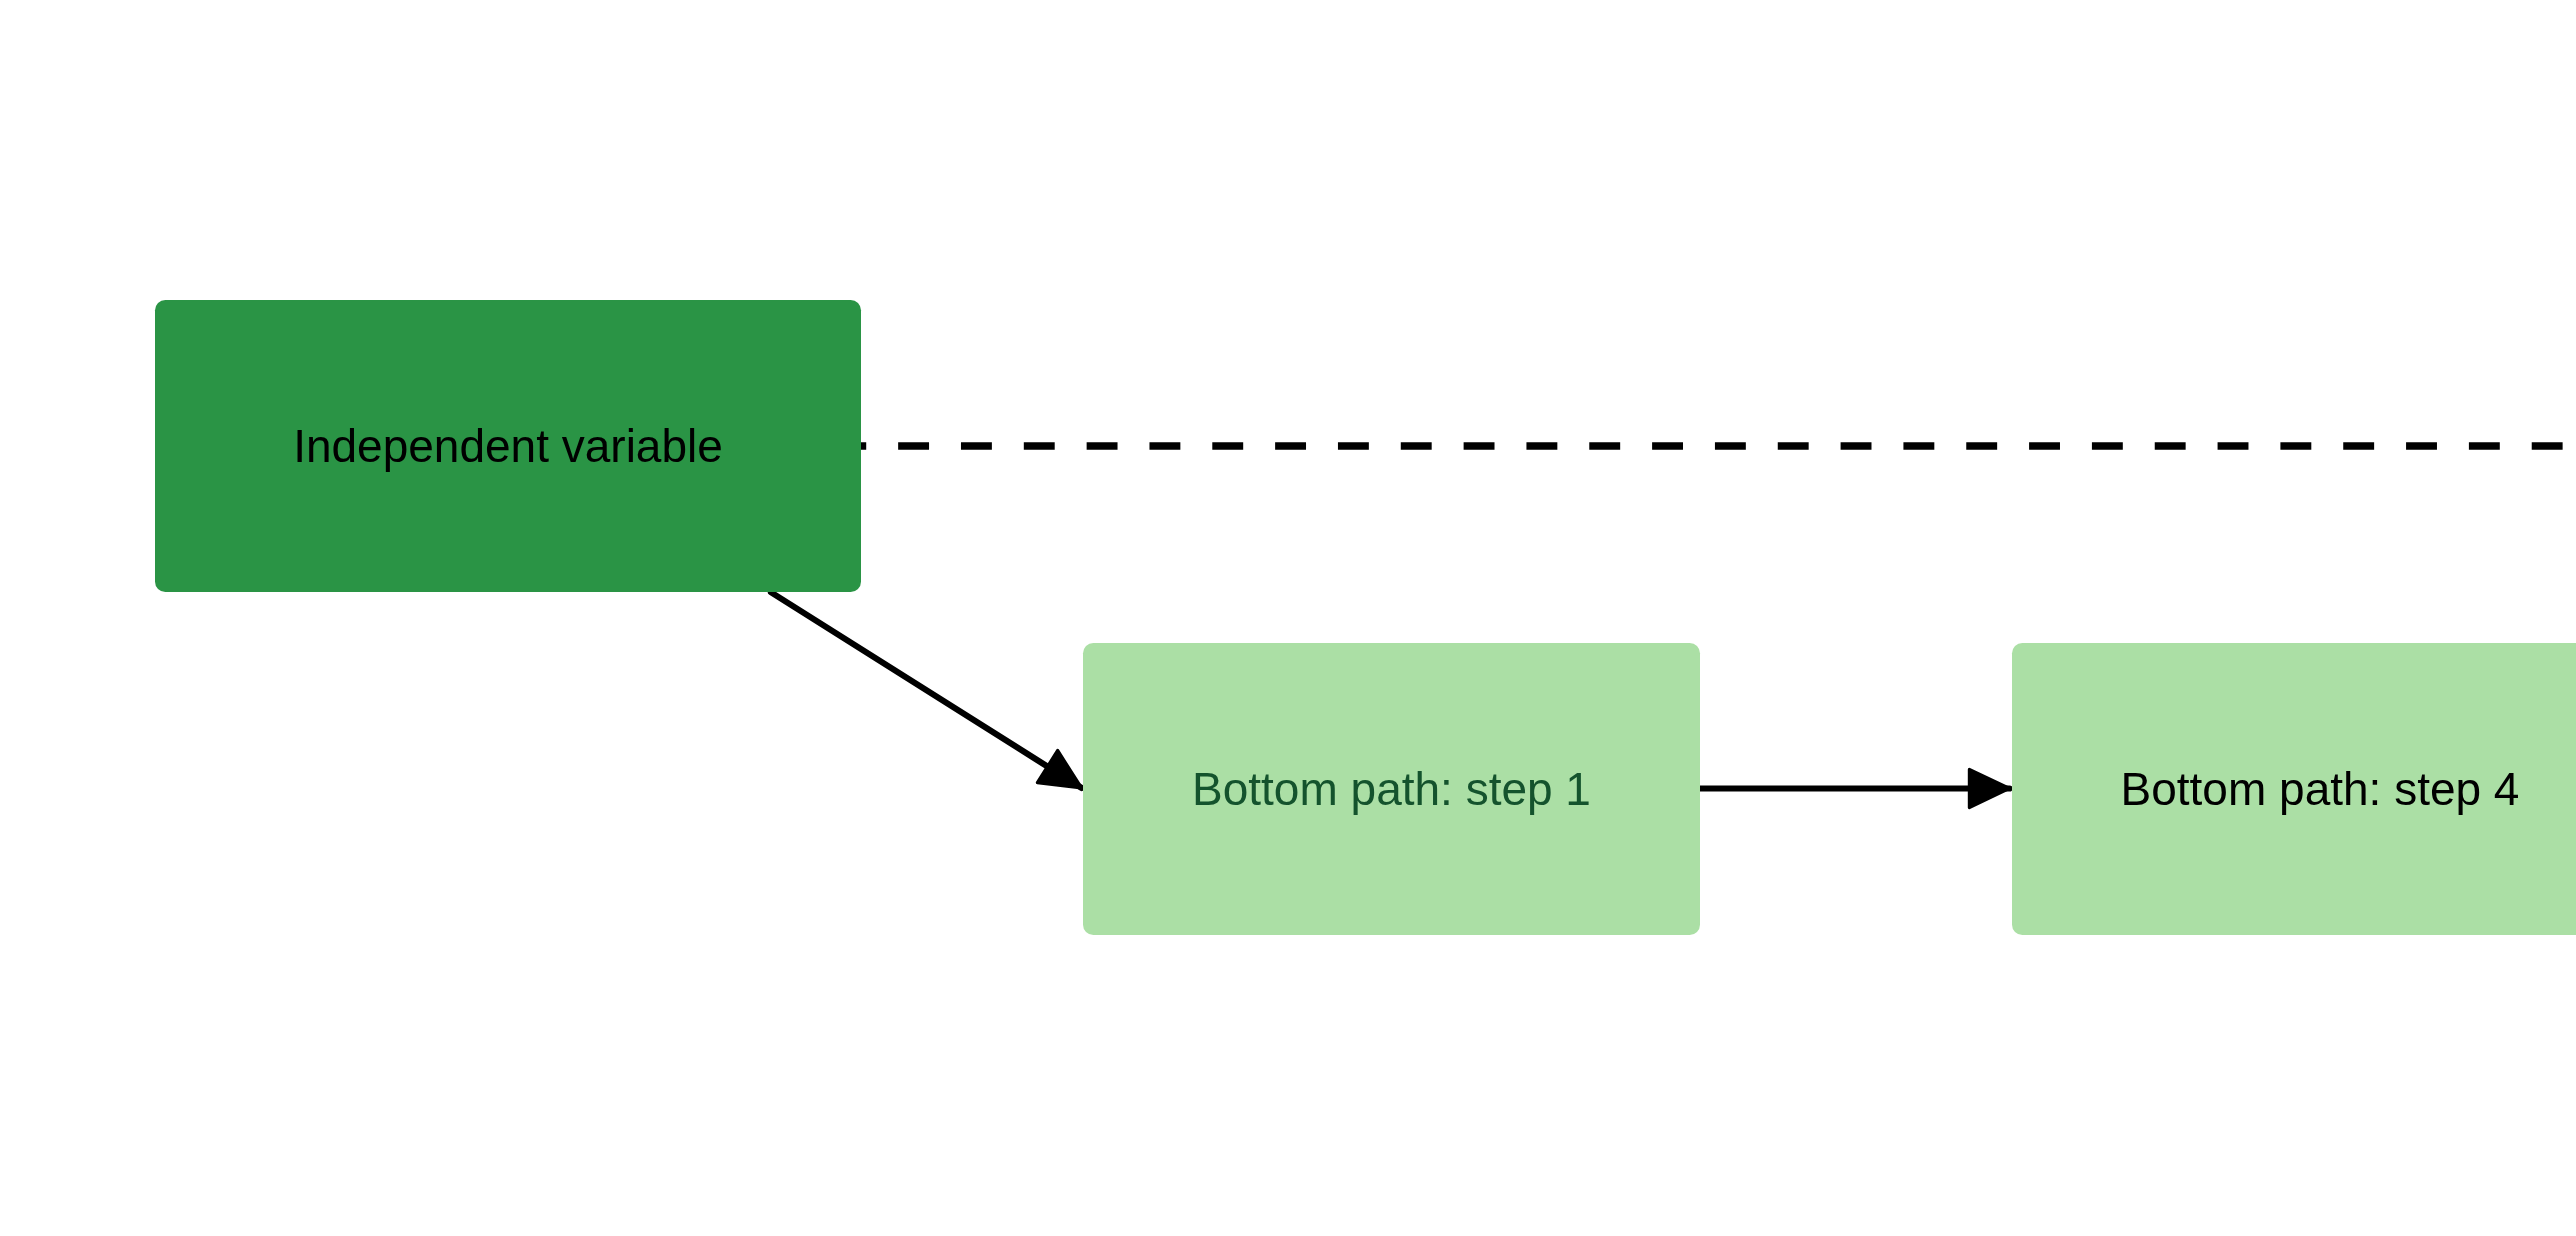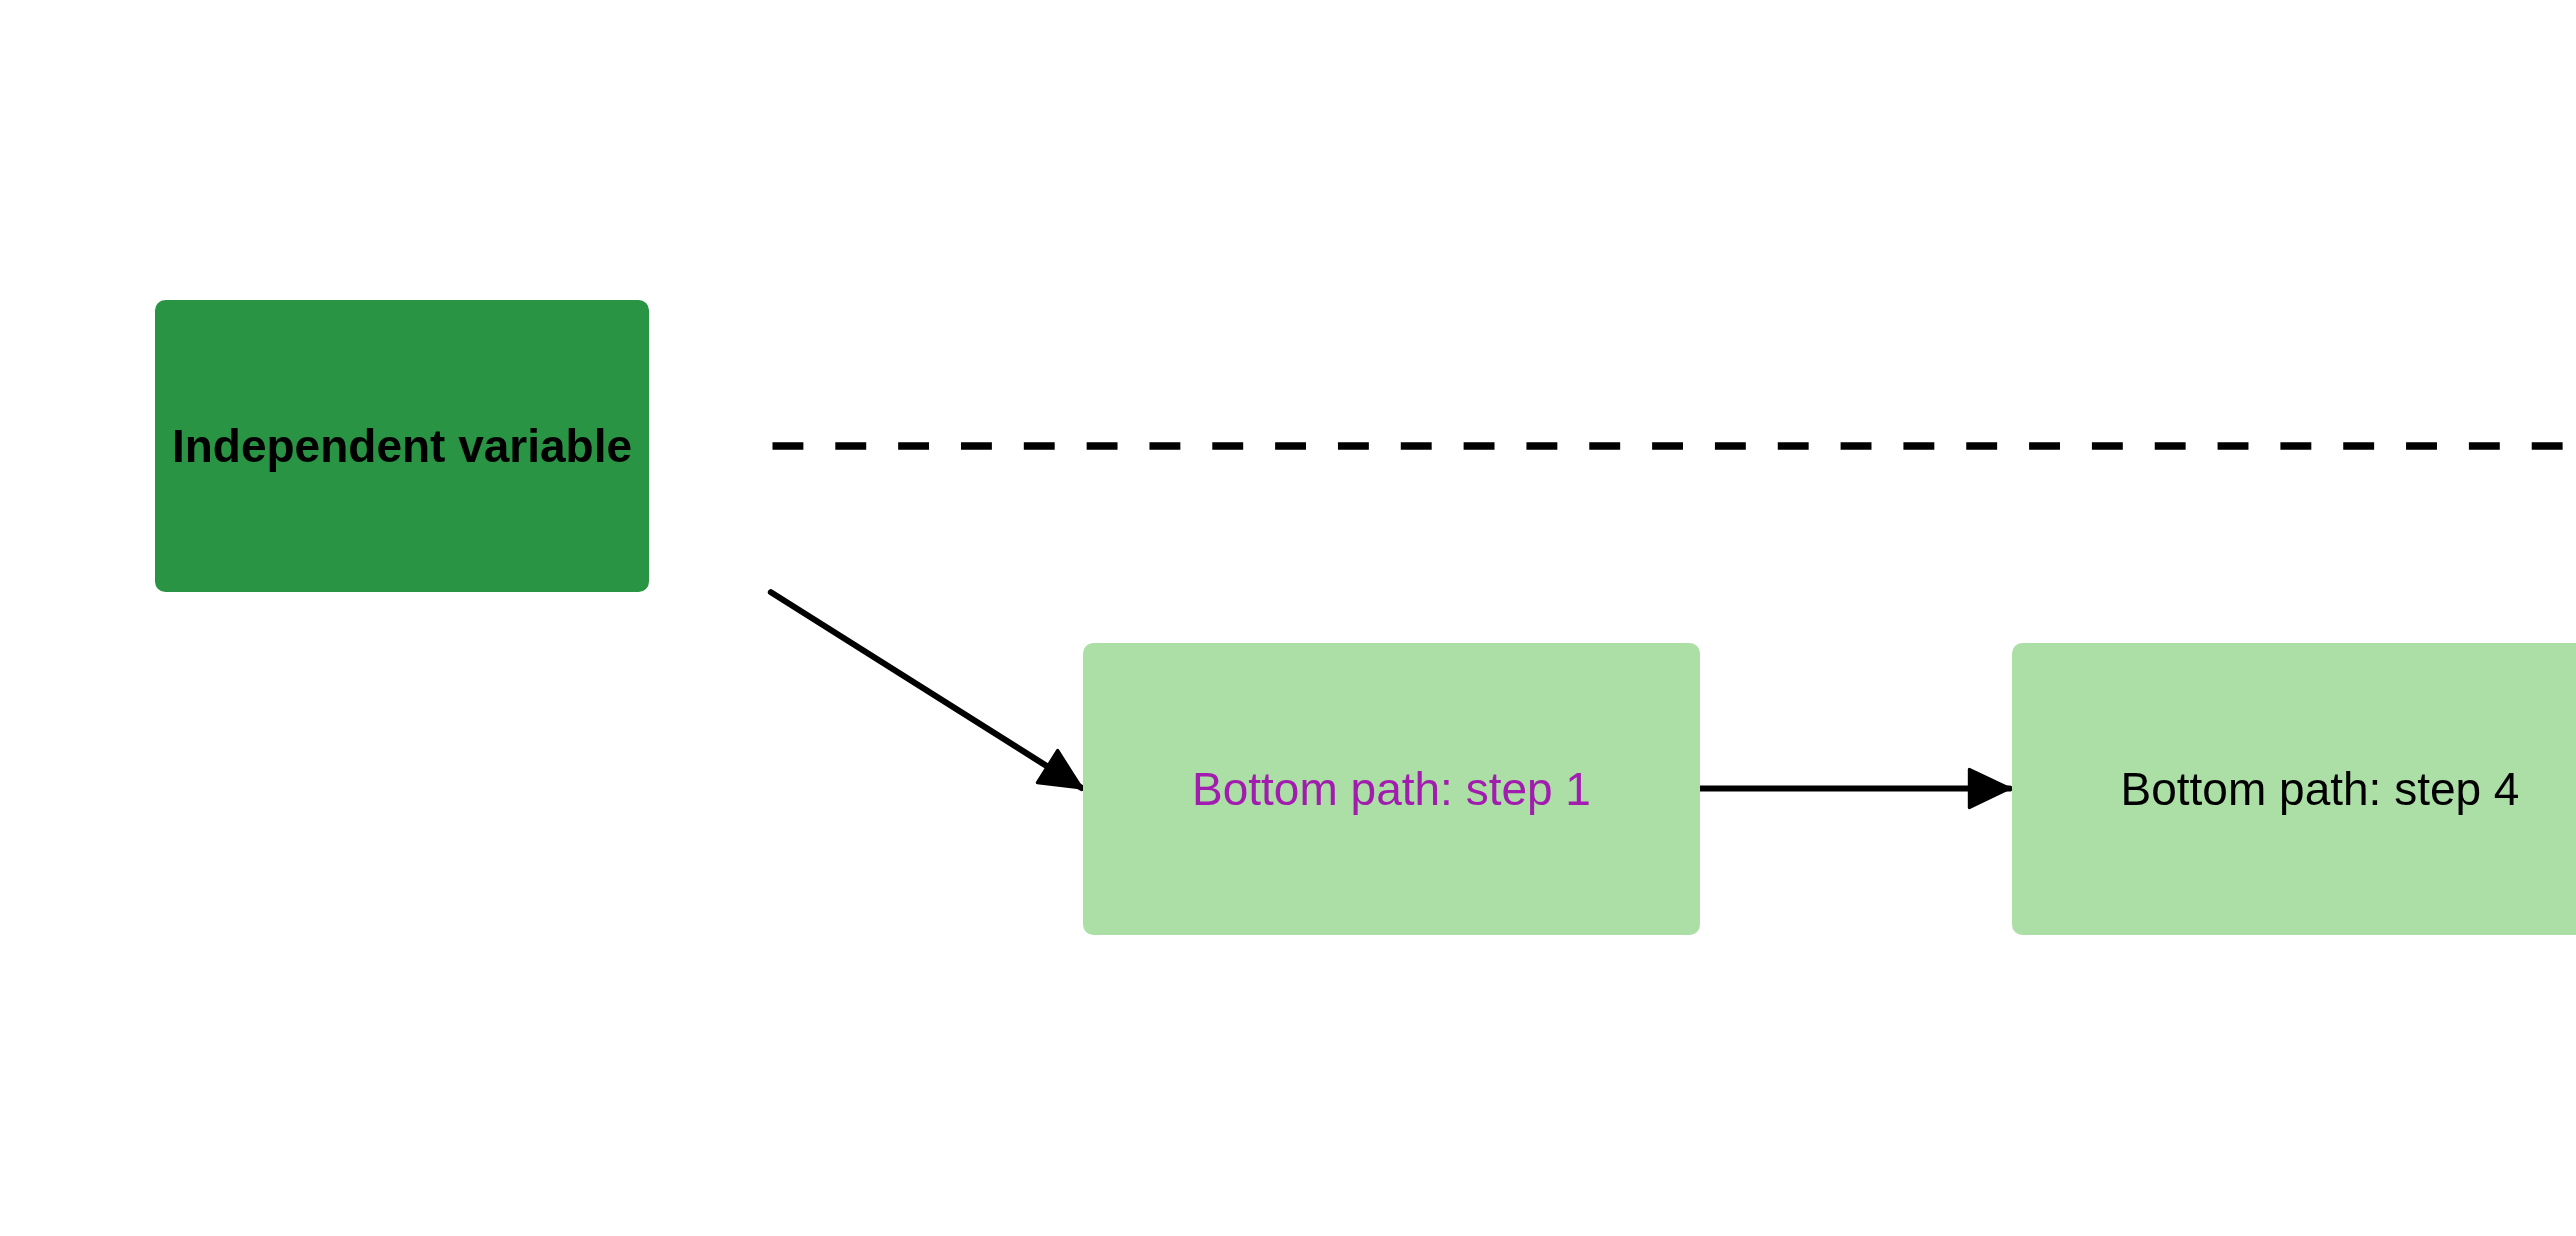--- a/index.html
+++ b/index.html
@@ -40,21 +40,21 @@
     position: absolute;
     display: flex;
     align-items: center;
     justify-content: center;
     text-align: center;
     border-radius: 10.3px;
     font-size: 46px;
     line-height: 1.15;
     color: #000000;
   }
-  .node-independent { left: 155px;  top: 300px;  width: 494px; height: 292px; font-weight: bold; }
+  .node-independent { left: 155px;  top: 300px;  width: 706px; height: 292px; }
   .node-step1       { left: 1083px; top: 643px; width: 617px; height: 292px; }
   .node-step2       { left: 2012px; top: 643px; width: 616px; height: 292px; }
 </style>
 </head>
 <body>
 
 <div class="canvas" style="background: rgb(255, 255, 255);">
 
   <svg class="edges-layer" viewBox="0 0 7200 2400" xmlns="http://www.w3.org/2000/svg">
     <defs>
@@ -69,21 +69,21 @@
 
     <path class="edge" d="M 3300 1531 L 3901 1531" marker-end="url(#arrowhead)" stroke="#000000"></path>
 
     <path class="edge" d="M 5100 1534 L 5702 1160" marker-end="url(#arrowhead)" stroke="#000000"></path>
   </svg>
 
   <div class="node node-independent" style="background: rgb(42, 148, 69); color: rgb(0, 0, 0);">
     <span>Independent variable</span>
   </div>
 
-  <div class="node node-step1" style="background: rgb(171, 223, 165); color: #a21caf;">
+  <div class="node node-step1" style="background: rgb(171, 223, 165); color: #14532d;">
     <span>Bottom path: step 1</span>
   </div>
 
   <div class="node node-step2" style="background: rgb(171, 223, 165); color: rgb(0, 0, 0);">
     <span>Bottom path: step 4</span>
   </div>
 
 </div>
 
 

